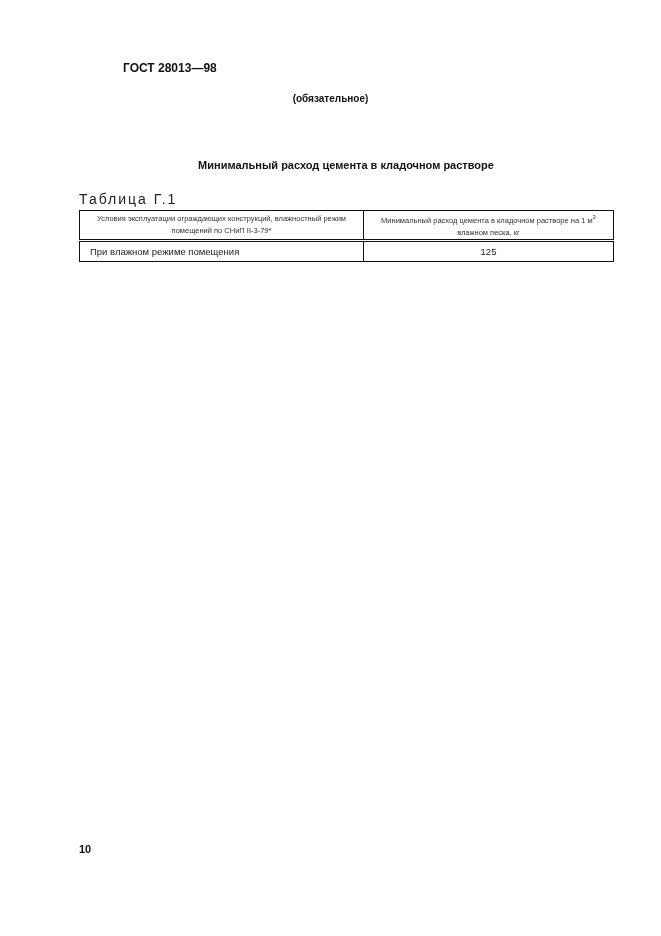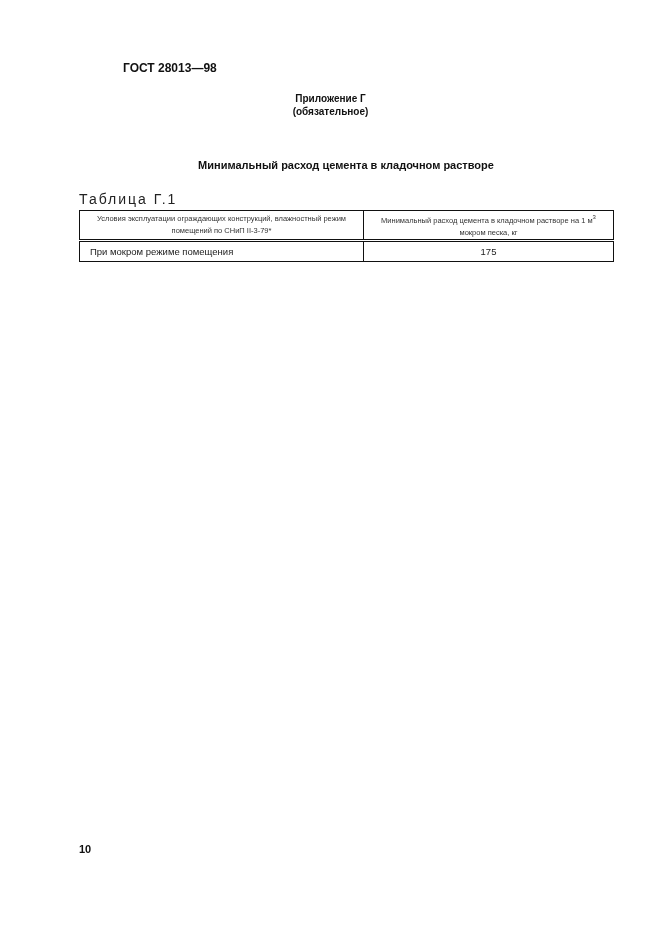--- a/index.html
+++ b/index.html
@@ -19,34 +19,33 @@
     .tbl td.val { text-align: center; }
     sup { font-size: 6px; }
     .page-num { position: absolute; left: 79px; top: 843px; font-size: 11px; font-weight: bold; }
   </style>
 </head>
 <body>
 
 <div class="doc-code">ГОСТ 28013—98</div>
 
 <div class="appendix">
-  <div>Приложение Г</div>
   <div>(обязательное)</div>
 </div>
 
 <div class="title">Минимальный расход цемента в кладочном растворе</div>
 
 <div class="table-caption">Таблица Г.1</div>
 
 <table class="tbl">
   <tbody>
       <tr class="hdr">
     <td class="c1">Условия эксплуатации ограждающих конструкций, влажностный режим помещений по СНиП II-3-79*</td>
-    <td><span>Минимальный расход цемента в кладочном растворе на 1 м</span><sup>3</sup><span> мокром песка, кг</span></td>
+    <td><span>Минимальный расход цемента в кладочном растворе на 1 м</span><sup>3</sup><span> влажном песка, кг</span></td>
   </tr>
   <tr>
-    <td class="c1">При мокром режиме помещения</td>
-    <td class="val">175</td>
+    <td class="c1">При влажном режиме помещения</td>
+    <td class="val">125</td>
   </tr>
 </tbody>
   </table>
 
 <div class="page-num">10</div>
 
 </body></html>

